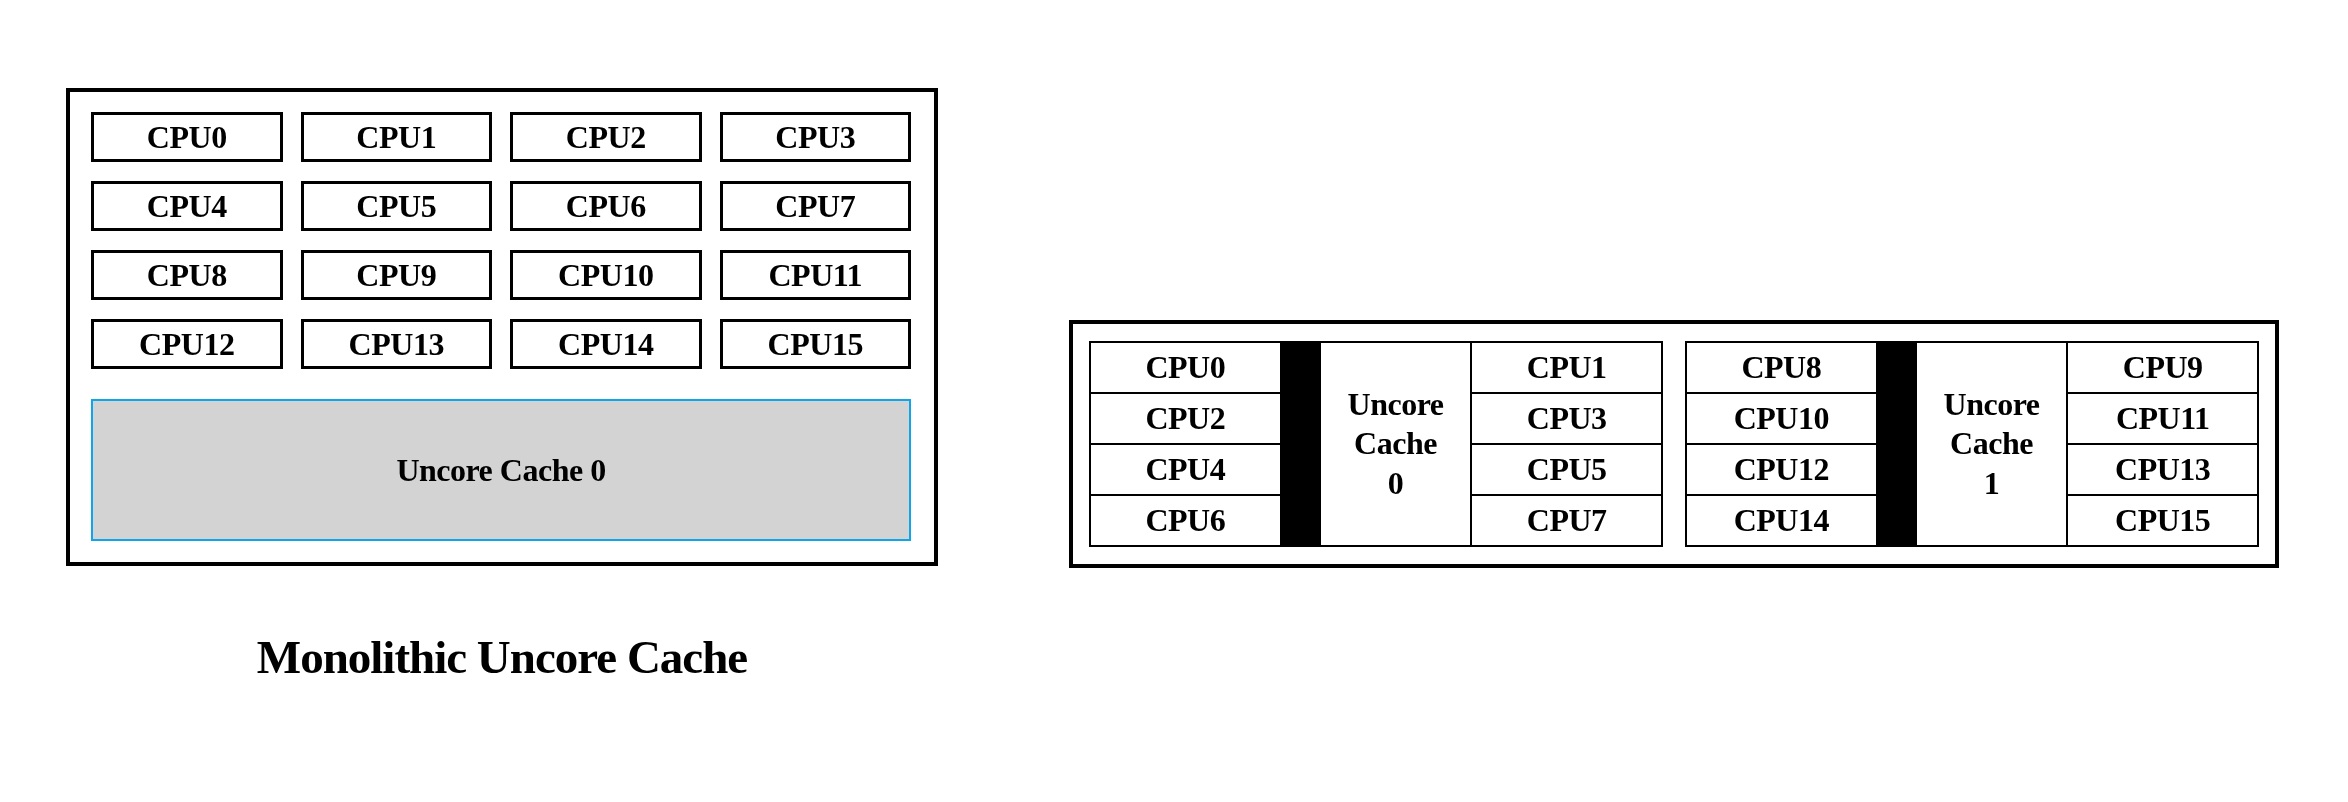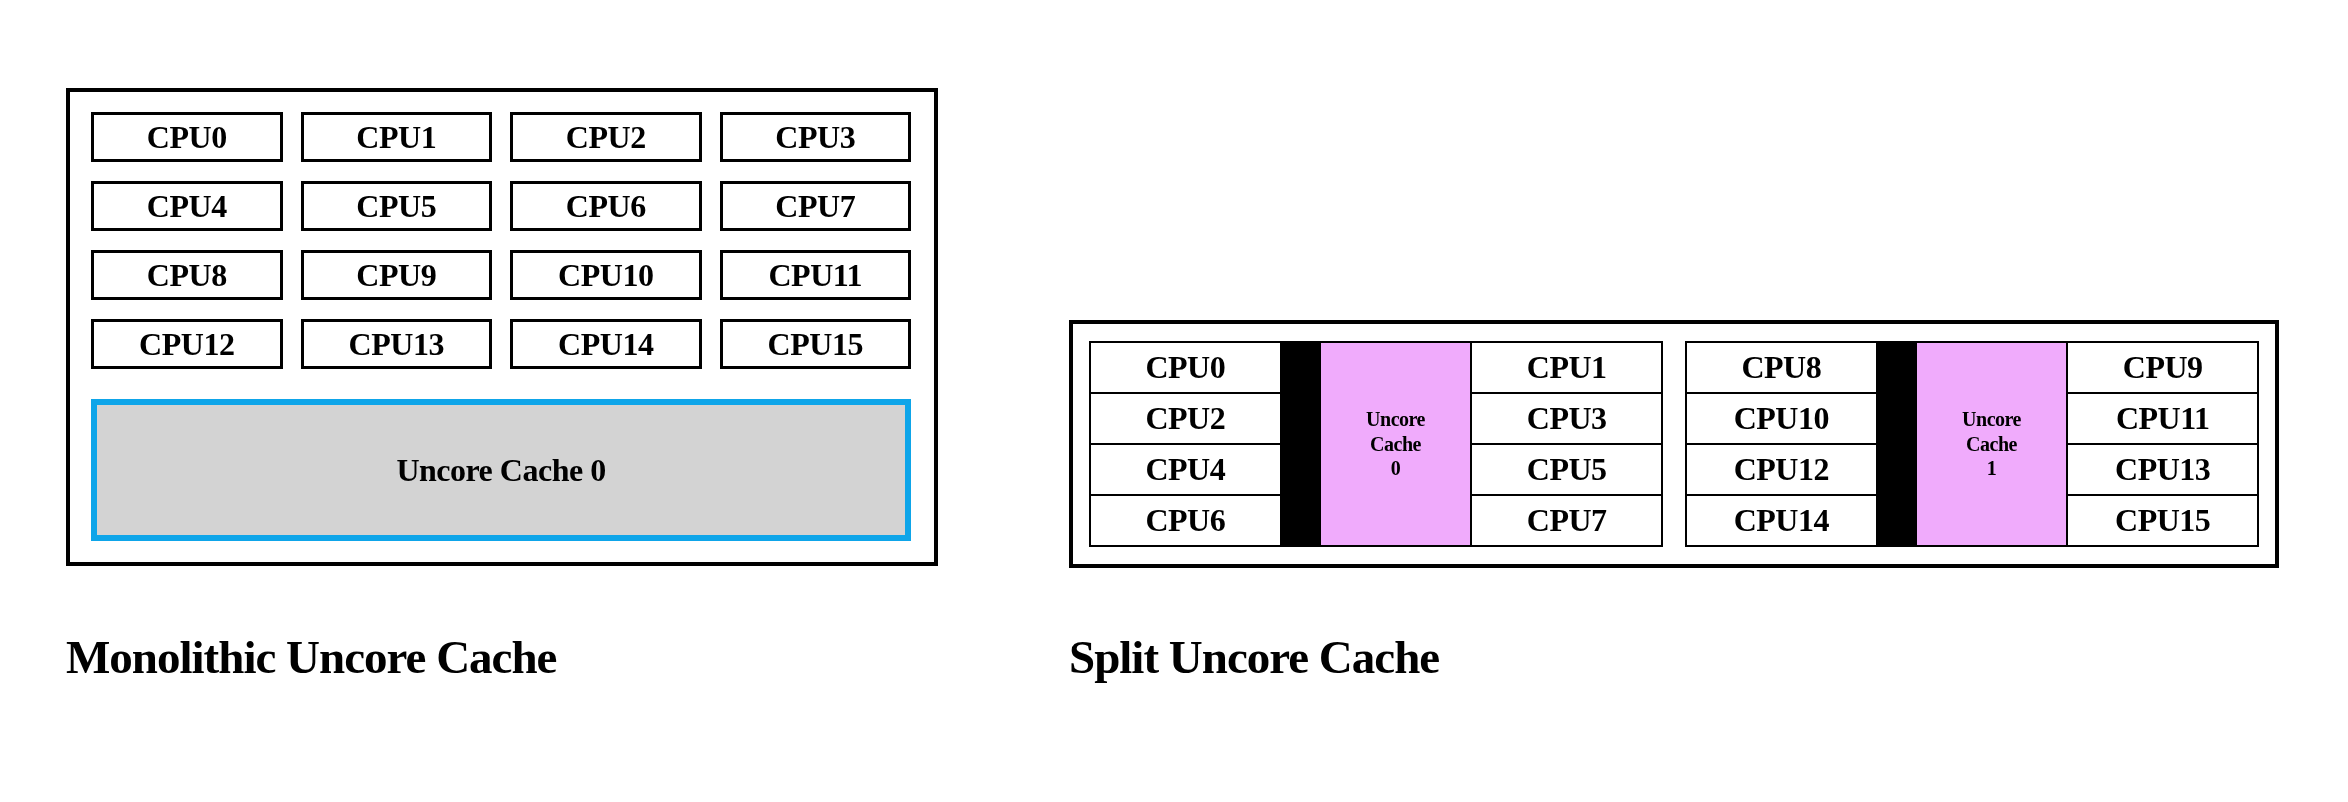--- a/index.html
+++ b/index.html
@@ -47,21 +47,21 @@
     justify-content: center;
     font-weight: bold;
     font-size: 32px;
     letter-spacing: -0.5px;
   }
   .uncore-bar {
     margin-top: 30px;
     height: 178px;
     box-sizing: border-box;
     background: #d3d3d3;
-    border: 6px solid #0ea5e9;
+    border: 2px solid #0ea5e9;
     display: flex;
     align-items: center;
     justify-content: center;
     font-weight: bold;
     font-size: 32px;
     letter-spacing: -0.5px;
   }
 
   
   .split-box {
@@ -94,38 +94,39 @@
     justify-content: center;
     font-weight: bold;
     font-size: 32px;
     letter-spacing: -0.5px;
   }
   .cell.col-left  { grid-column: 1; }
   .cell.col-right { grid-column: 3; }
   .uncore-cell {
     grid-column: 2;
     grid-row: 1 / span 4;
-    background: #f0abfc;
+    background: #ffffff;
     display: flex;
     flex-direction: column;
     align-items: center;
     justify-content: center;
     font-weight: bold;
-    font-size: 20px;
+    font-size: 32px;
     line-height: 1.22;
     letter-spacing: -0.5px;
     margin-left: 39px;
   }
 
   
   .caption {
     position: absolute;
     top: 630px;
     font-weight: bold;
     font-size: 47px;
+    text-align: center;
     letter-spacing: -1px;
     white-space: nowrap;
   }
   .caption.mono-caption  { left: 66px;   width: 872px;  }
   .caption.split-caption { left: 1069px; width: 1210px; }
 </style>
 </head>
 <body>
 
 <div class="canvas">
@@ -181,15 +182,14 @@
       <div class="cell col-right">CPU9</div>
       <div class="cell col-left">CPU10</div>
       <div class="cell col-right">CPU11</div>
       <div class="cell col-left">CPU12</div>
       <div class="cell col-right">CPU13</div>
       <div class="cell col-left">CPU14</div>
       <div class="cell col-right">CPU15</div>
     </div>
 
   </div>
-  <div class="caption split-caption">Split Uncore Cache</div>
 
 </div>
 
 </body></html>

